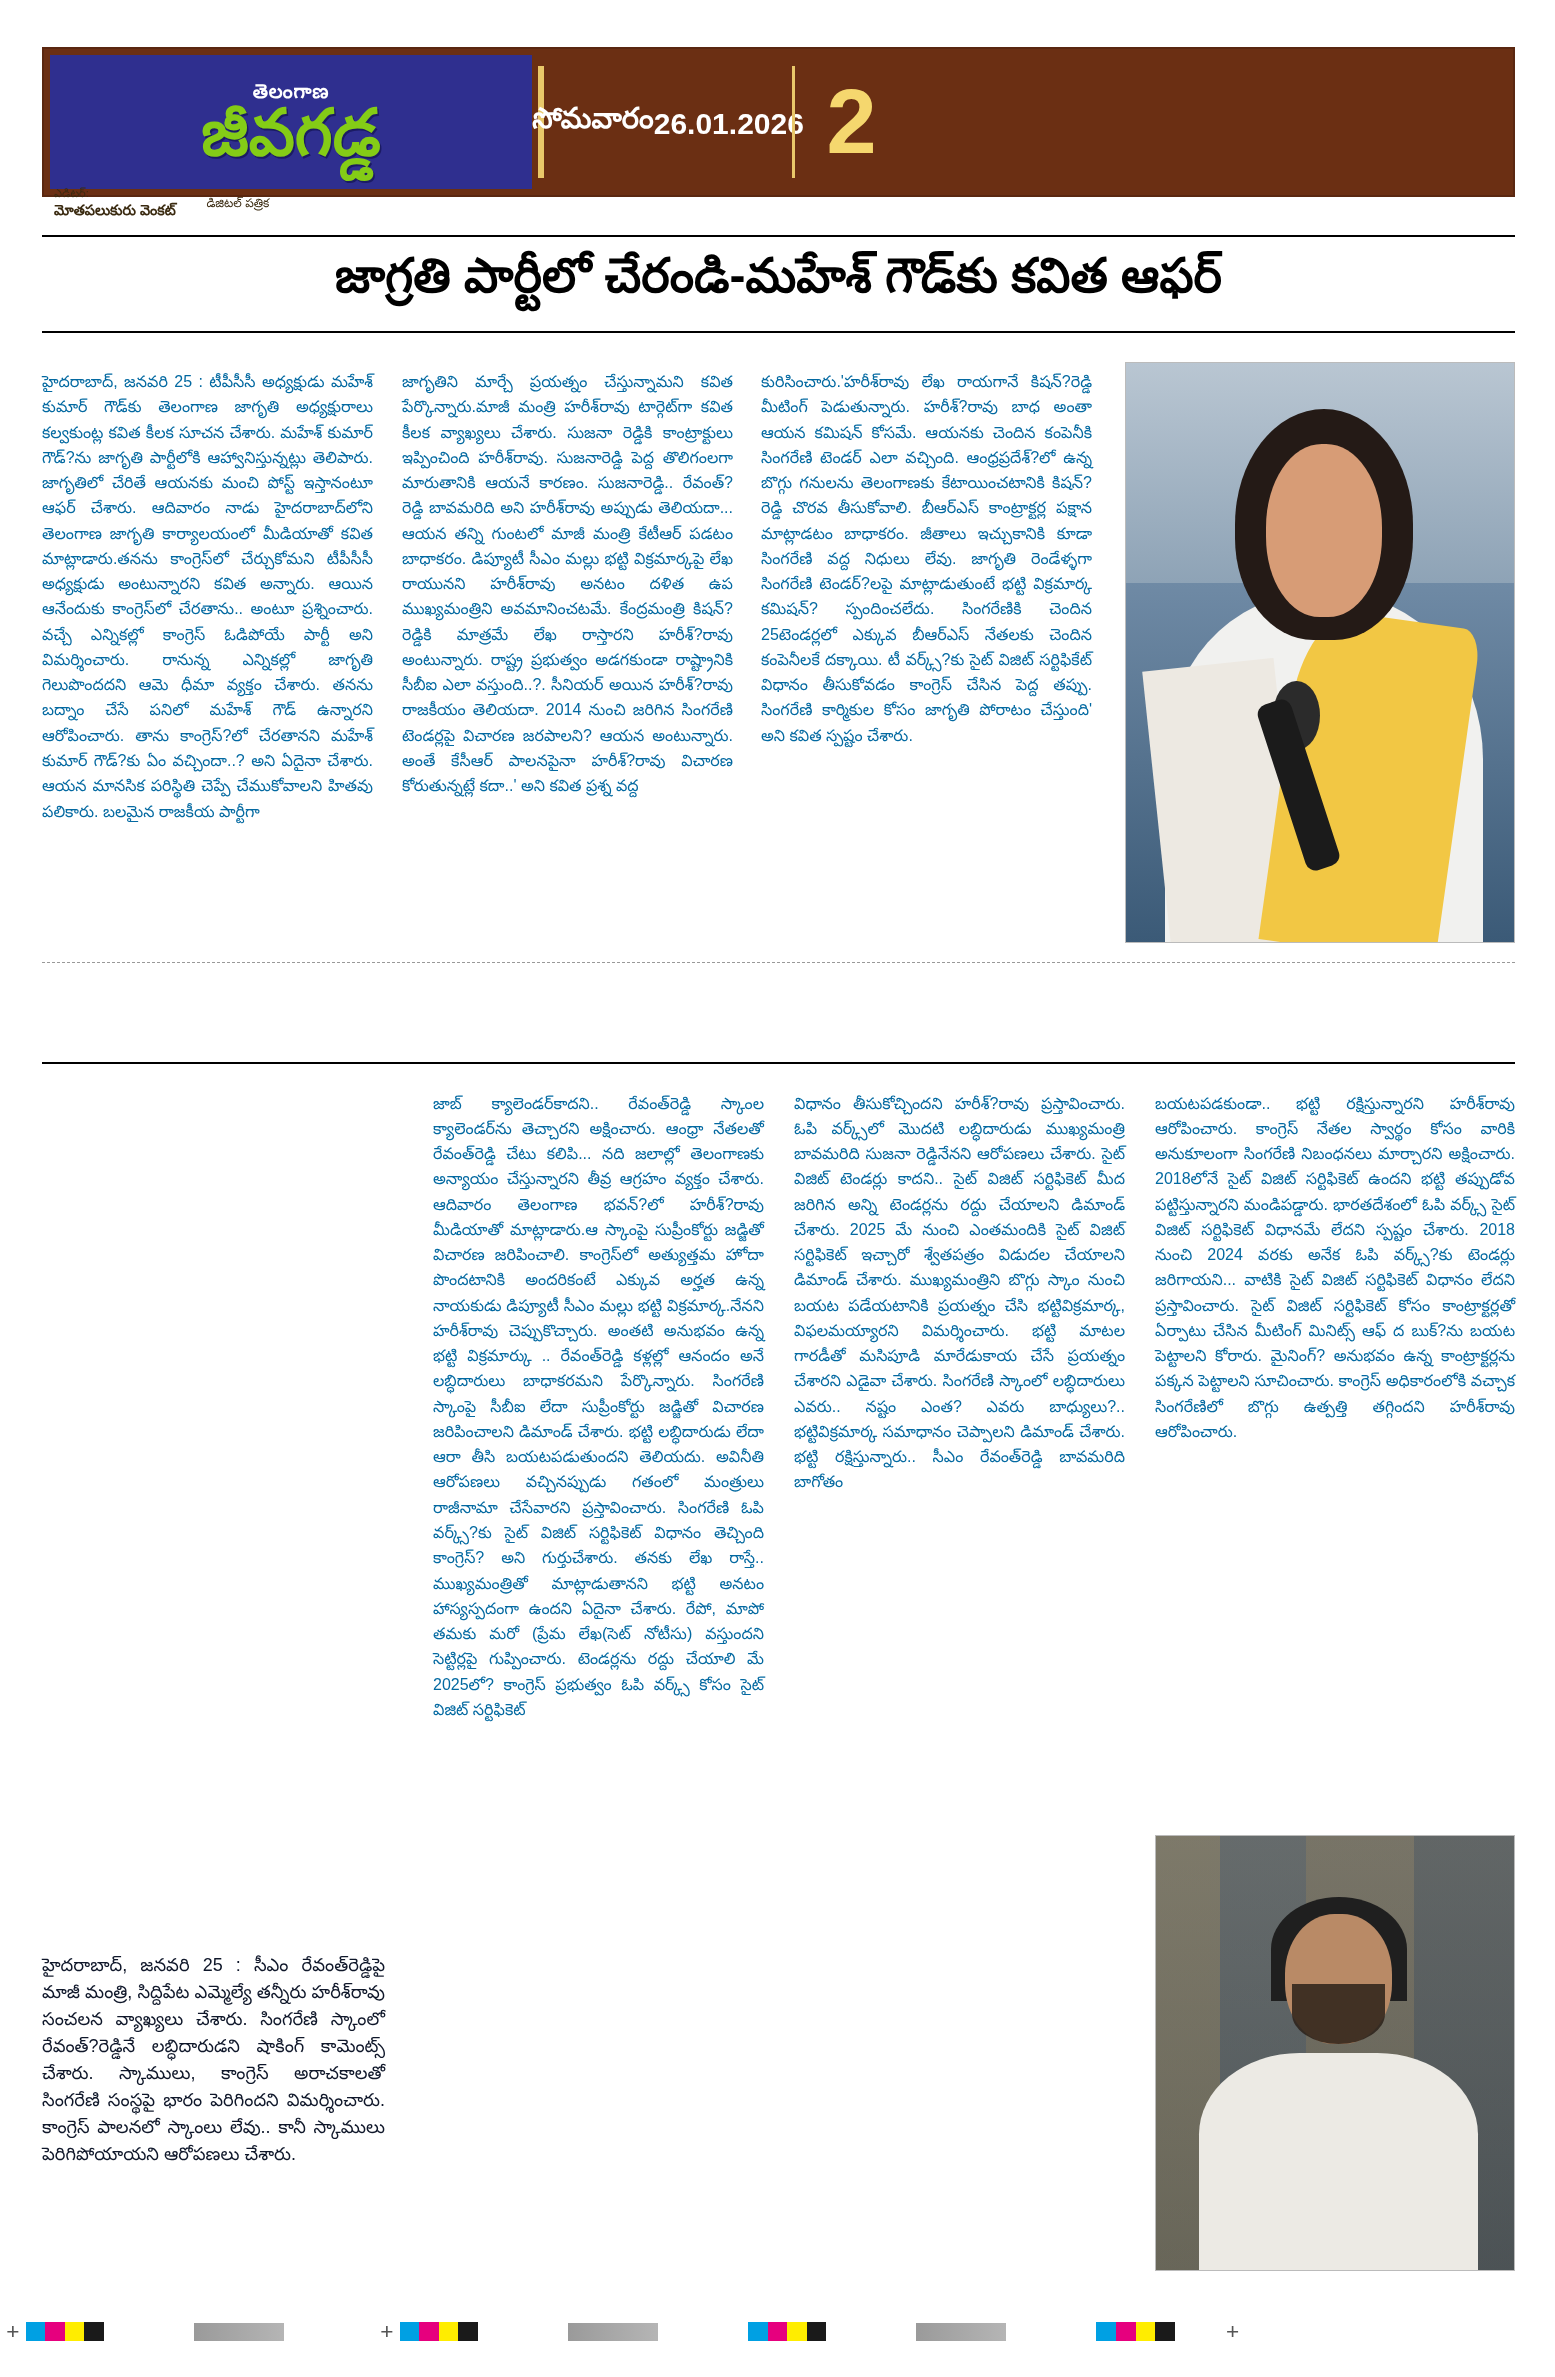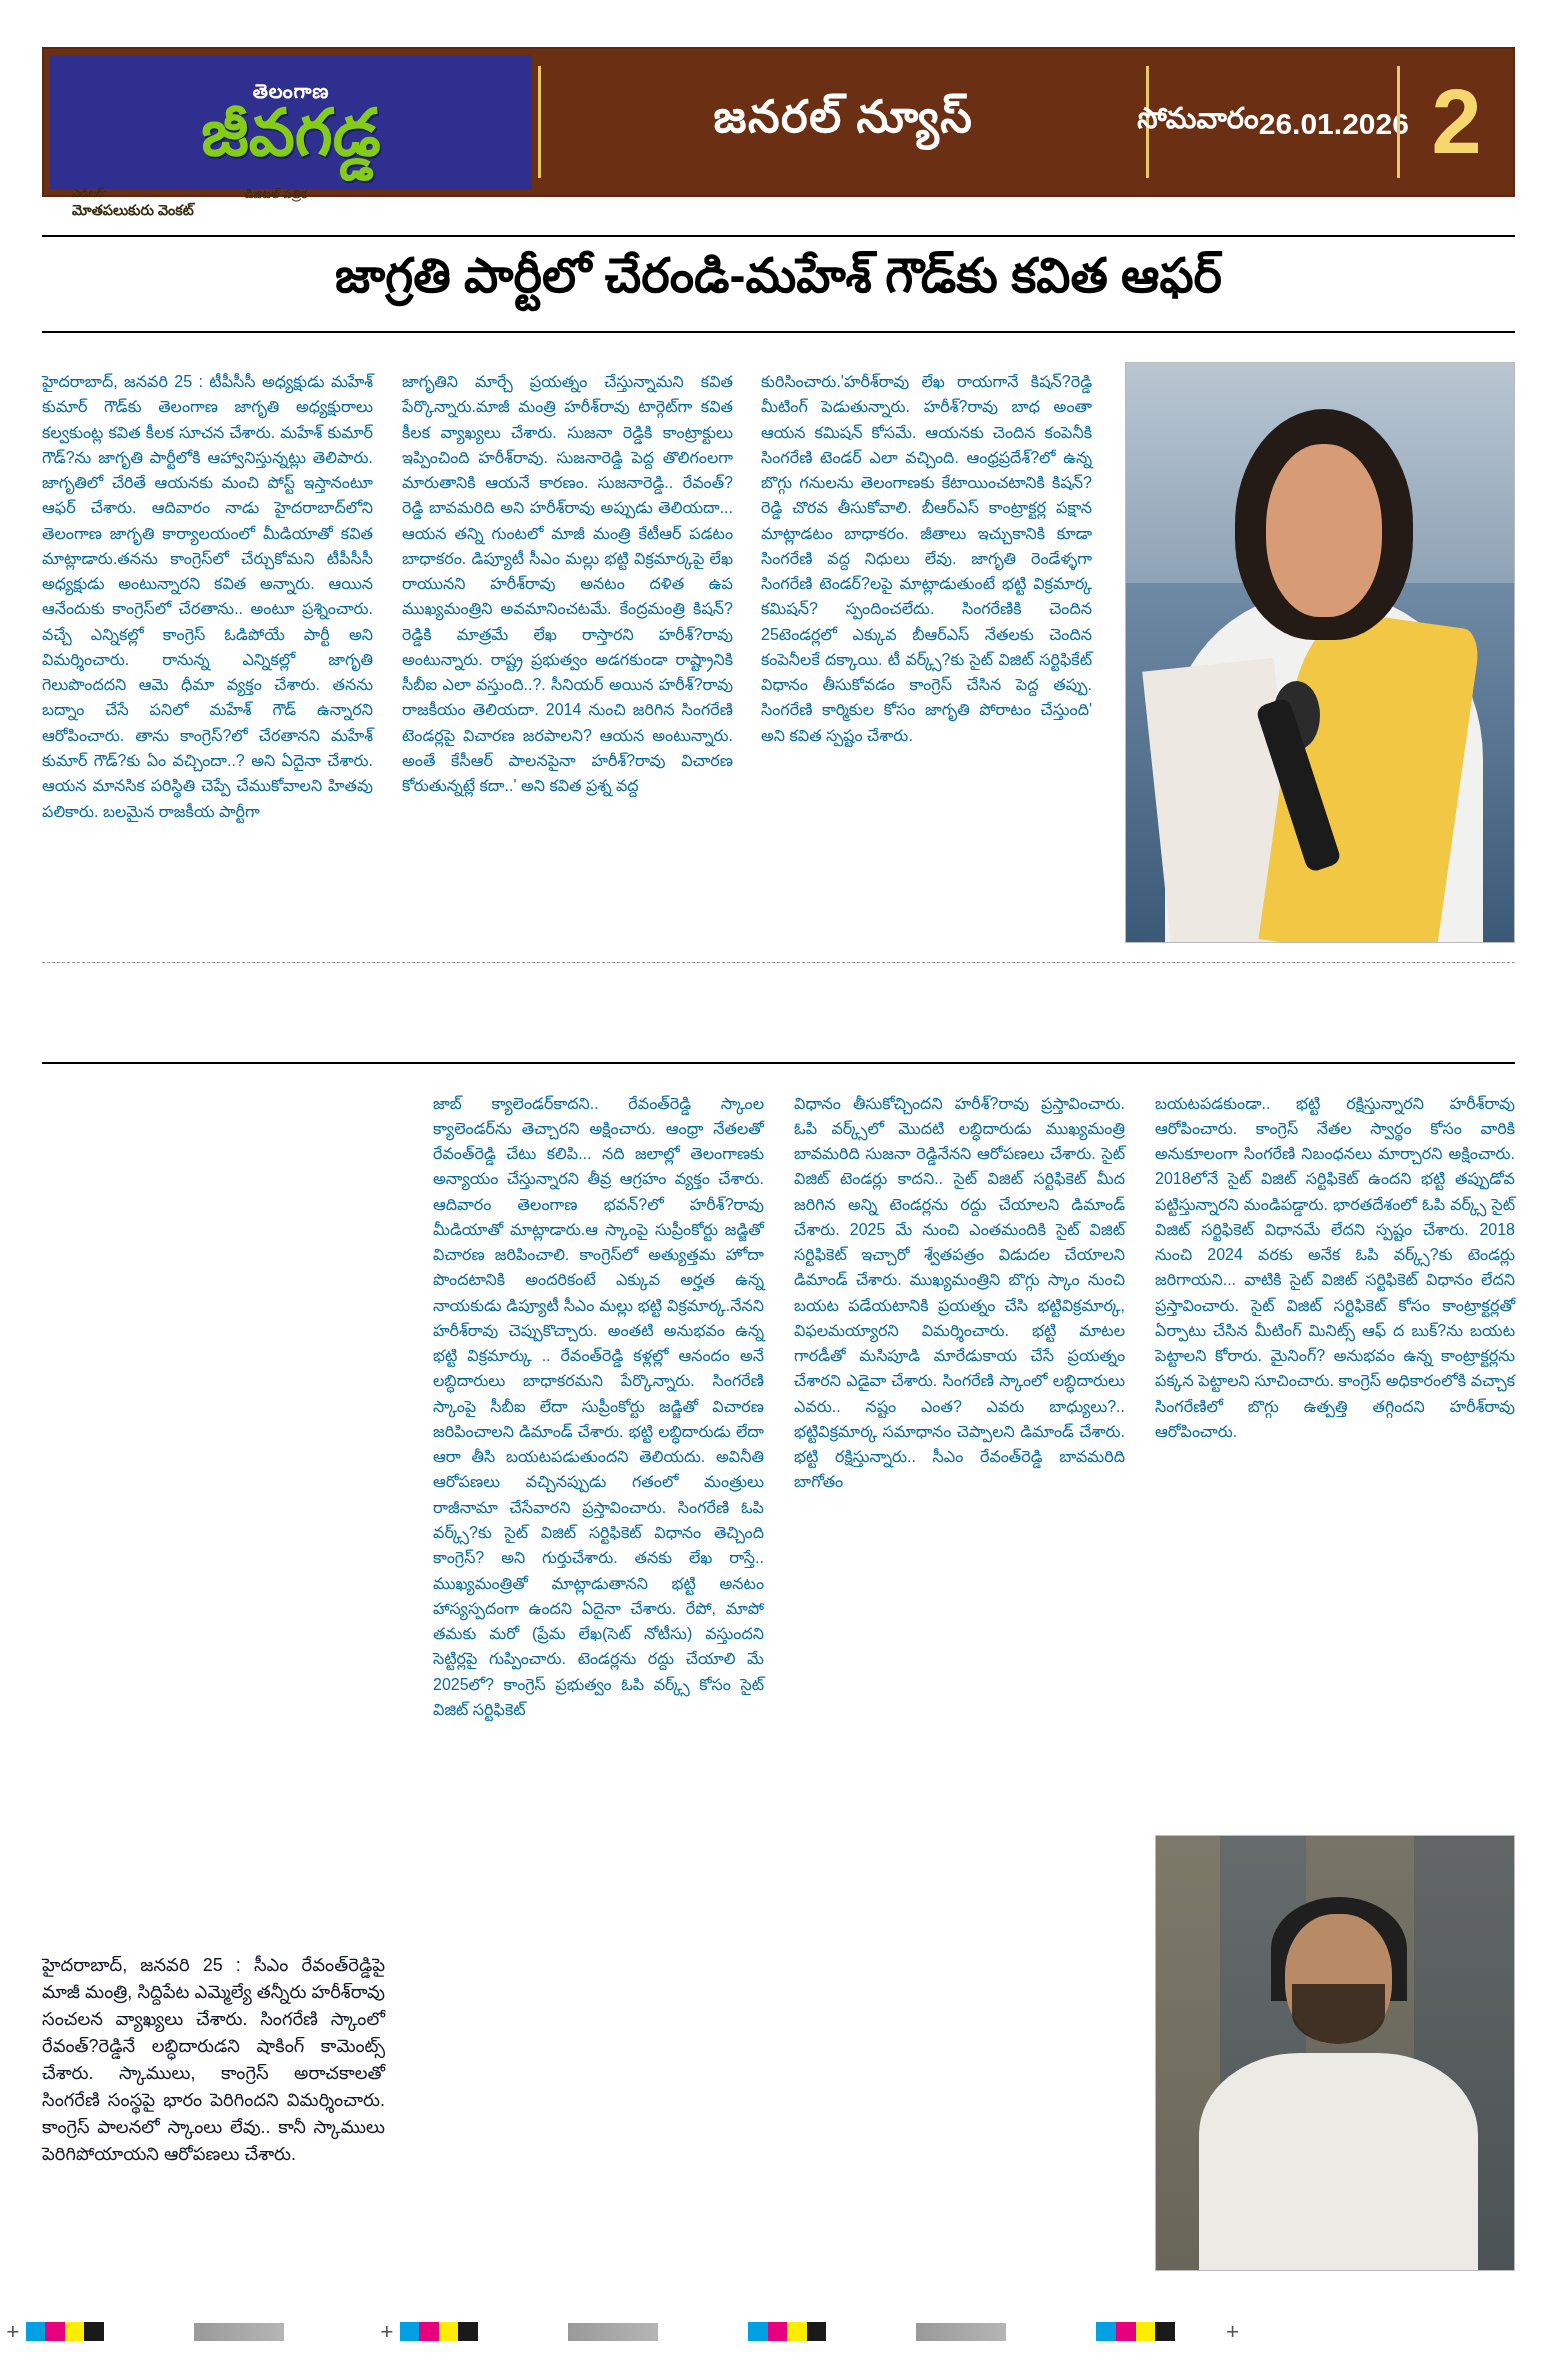--- a/index.html
+++ b/index.html
@@ -48,25 +48,25 @@
   }
   .mh-logo .bigname {
     color: #84cc16;
     font-size: 65px;
     font-weight: bold;
     line-height: 0.95;
     text-shadow: 1.5px 1.5px 0 #1b1b63;
   }
   .mh-logo .editor-row {
     position: absolute;
-    left: 22px;
+    left: 4px;
     bottom: -33px;
     display: flex;
-    align-items: flex-start;
-    gap: 28px;
+    align-items: center;
+    gap: 8px;
     color: #3a2a10;
     font-size: 12.8px;
   }
   .mh-logo .editor-label { font-size: 11.3px; }
   .mh-logo .editor-name { font-size: 14.3px; font-weight: bold; }
   .mh-logo .digital { font-size: 12px; margin-left: 22.6px; }
 
   .mh-divider {
     width: 3px;
     background: #e9c86a;
@@ -249,21 +249,20 @@
       <div class="bigname">జీవగడ్డ</div>
       <div class="editor-row">
         <div>
           <div class="editor-label">ఎడిటర్:</div>
           <div class="editor-name">మోతపలుకురు వెంకట్</div>
         </div>
         <div class="digital">డిజిటల్ పత్రిక</div>
       </div>
     </div>
     <div class="mh-divider"></div>
-    <div class="mh-section">జనరల్ న్యూస్</div>
     <div class="mh-divider"></div>
     <div class="mh-date">
       <div class="day">సోమవారం</div>
       <div class="date">26.01.2026</div>
     </div>
     <div class="mh-divider"></div>
     <div class="mh-pageno">2</div>
   </div>
 
   <div class="rule-thin" style="top:235px;"></div>

